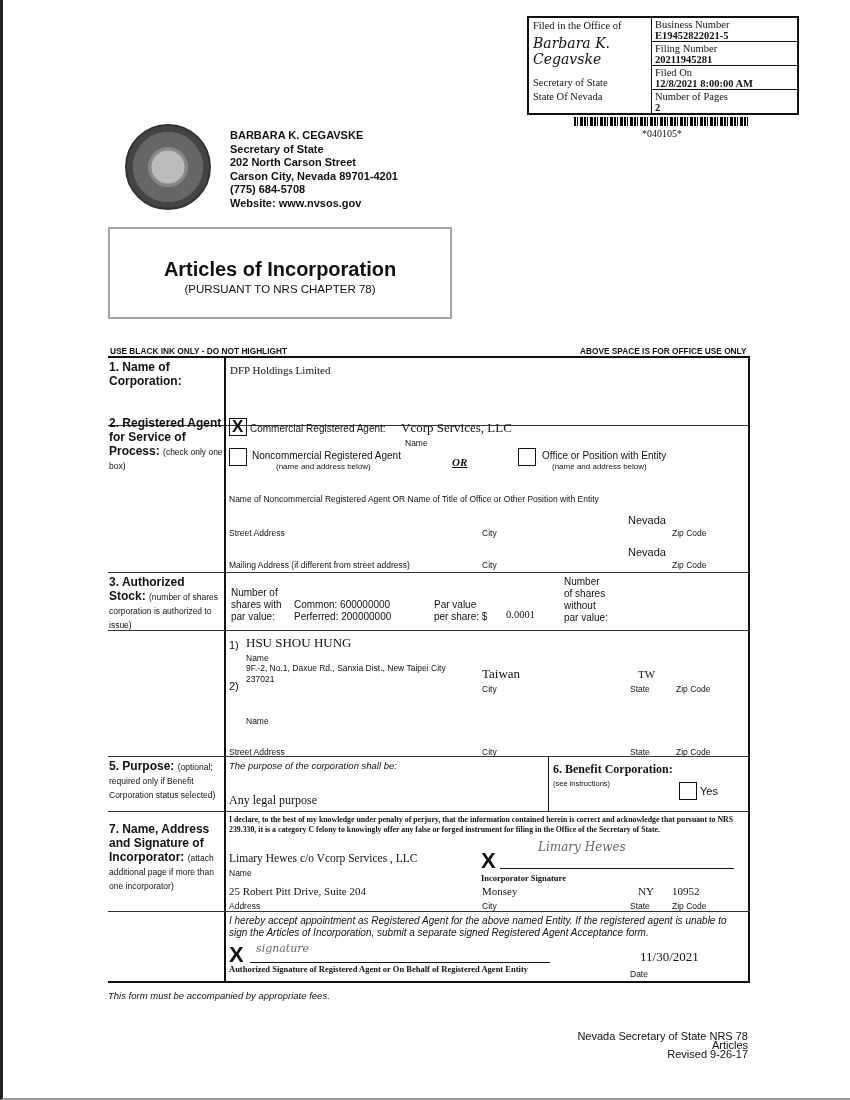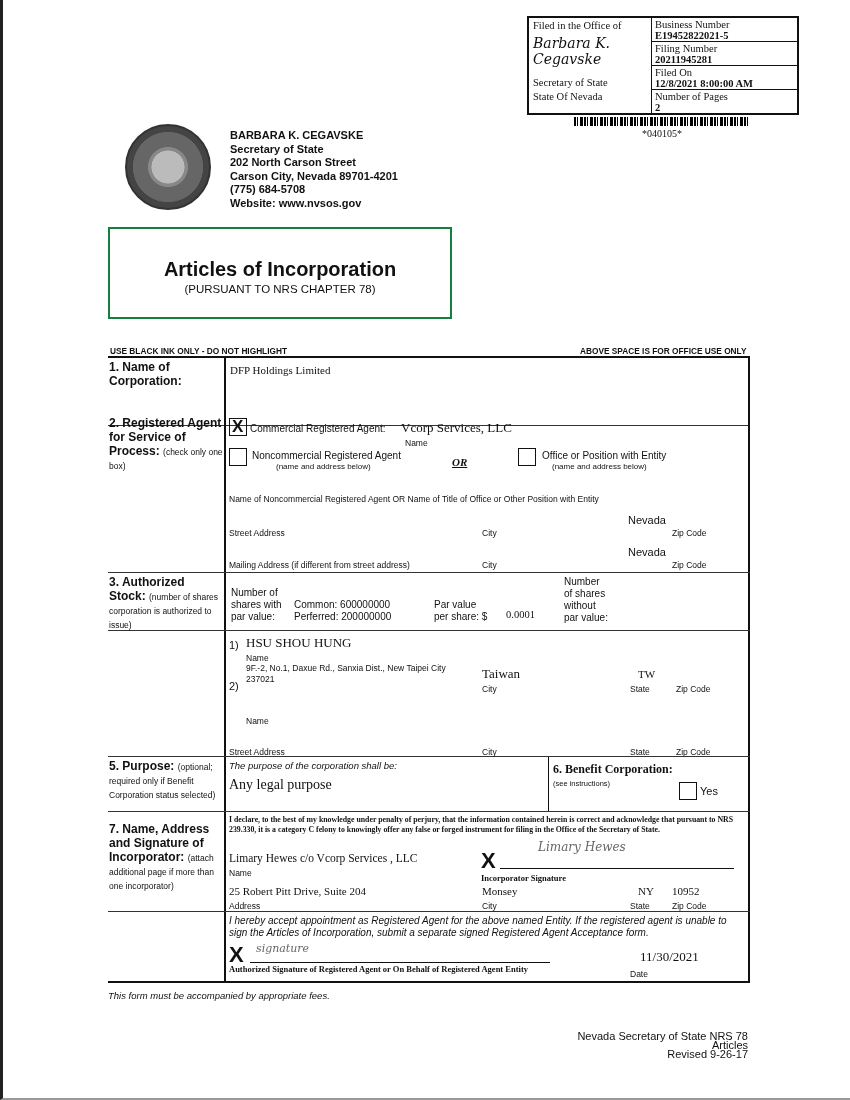--- a/index.html
+++ b/index.html
@@ -15,21 +15,21 @@
   .stamp .right { position: absolute; left: 123px; top: 0; right: 0; height: 100%; }
   .stamp .cell { height: 24px; border-bottom: 1px solid #111; padding: 1px 3px; line-height: 11px; }
   .stamp .cell:last-child { border-bottom: none; }
   .barcode { left: 574px; top: 117px; width: 176px; height: 9px; background: repeating-linear-gradient(90deg,#000 0 2px,#fff 2px 3px,#000 3px 4px,#fff 4px 6px,#000 6px 9px,#fff 9px 10px); }
   .barcode-text { left: 574px; top: 128px; width: 176px; text-align: center; font-family: "Liberation Serif", serif; font-size: 10px; }
 
   
   .seal { left: 125px; top: 124px; width: 86px; height: 86px; border-radius: 50%; background: radial-gradient(circle at 50% 50%, #bbb 0 28%, #888 29% 34%, #666 35% 60%, #444 61% 100%); border: 2px solid #333; }
   .addr { left: 230px; top: 129px; font-size: 11px; font-weight: bold; line-height: 13.5px; }
 
-  .title-box { left: 108px; top: 227px; width: 344px; height: 92px; border: 2px solid #15803d; text-align: center; }
+  .title-box { left: 108px; top: 227px; width: 344px; height: 92px; border: 2px solid #a3a3a3; text-align: center; }
   .title-box .t { margin-top: 29px; font-size: 20px; font-weight: bold; }
   .title-box .s { font-size: 11.5px; margin-top: 2px; }
 
   .note { font-size: 8.3px; font-weight: bold; top: 346px; }
 
   
   .form { left: 108px; top: 356px; width: 642px; height: 627px; border-top: 2px solid #111; border-bottom: 2px solid #111; }
   .row { position: absolute; left: 0; width: 642px; border-bottom: 1.5px solid #333; }
   .row:last-child { border-bottom: none; }
   .lbl { position: absolute; left: 1px; top: 2px; width: 114px; font-size: 12px; font-weight: bold; line-height: 14px; }
@@ -175,21 +175,21 @@
       <div class="f" style="left:256px;top:116px">City</div>
       <div class="f" style="left:404px;top:116px">State</div>
       <div class="f" style="left:450px;top:116px">Zip Code</div>
     </div>
   </div>
 
   <div class="row" style="top:399px;height:55px">
     <div class="lbl"><span>5. Purpose:</span> <span class="sm">(optional; required only if Benefit Corporation status selected)</span></div>
     <div class="content">
       <div class="f" style="left:3px;top:3px;font-size:9.5px;font-style:italic">The purpose of the corporation shall be:</div>
-      <div class="val" style="left:3px;top:20px;font-size:14px">Any legal purpose</div>
+      <div class="val" style="left:3px;top:36px;font-size:12px">Any legal purpose</div>
       <div style="position:absolute;left:322px;top:0;bottom:0;border-left:1.5px solid #111">
         <div class="f b" style="left:4px;top:5px;font-size:12px;white-space:nowrap">6. Benefit Corporation:</div>
         <div class="f" style="left:4px;top:22px;font-size:7.5px;white-space:nowrap">(see instructions)</div>
         <div class="chk" style="left:130px;top:25px"></div>
         <div class="f" style="left:151px;top:28px;font-size:11px">Yes</div>
       </div>
     </div>
   </div>
 
   <div class="row" style="top:454px;height:100px">

